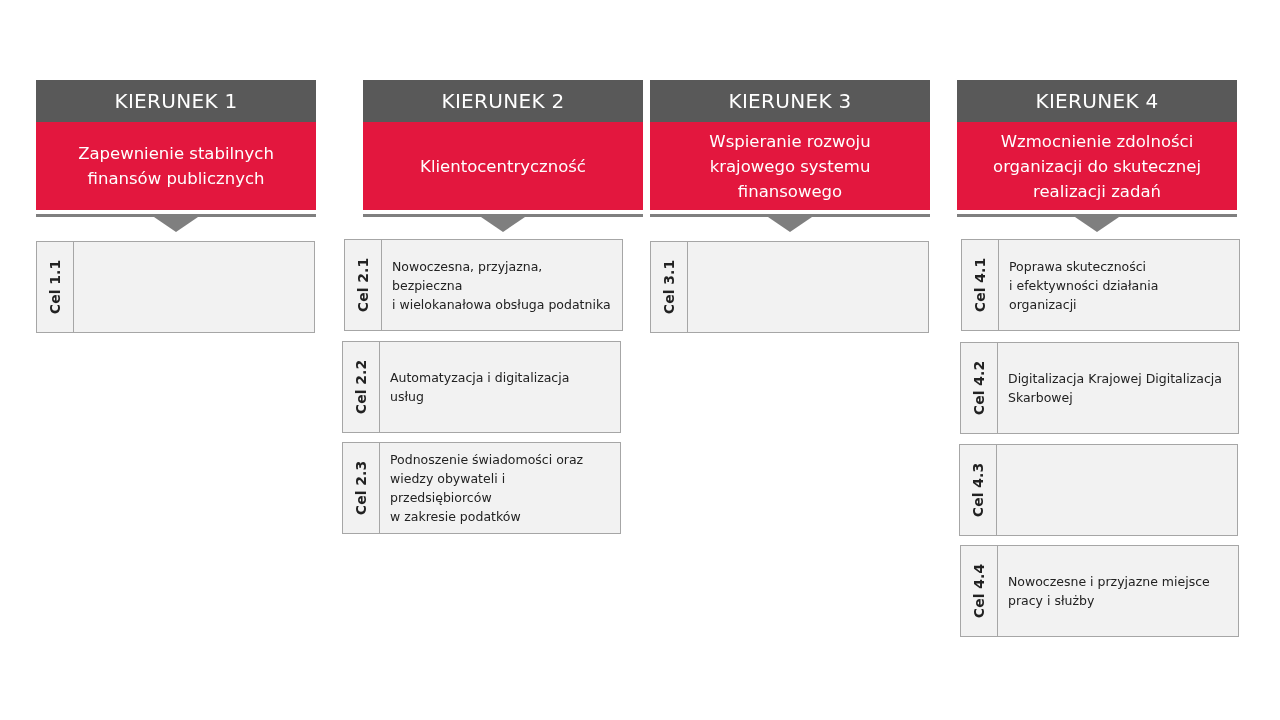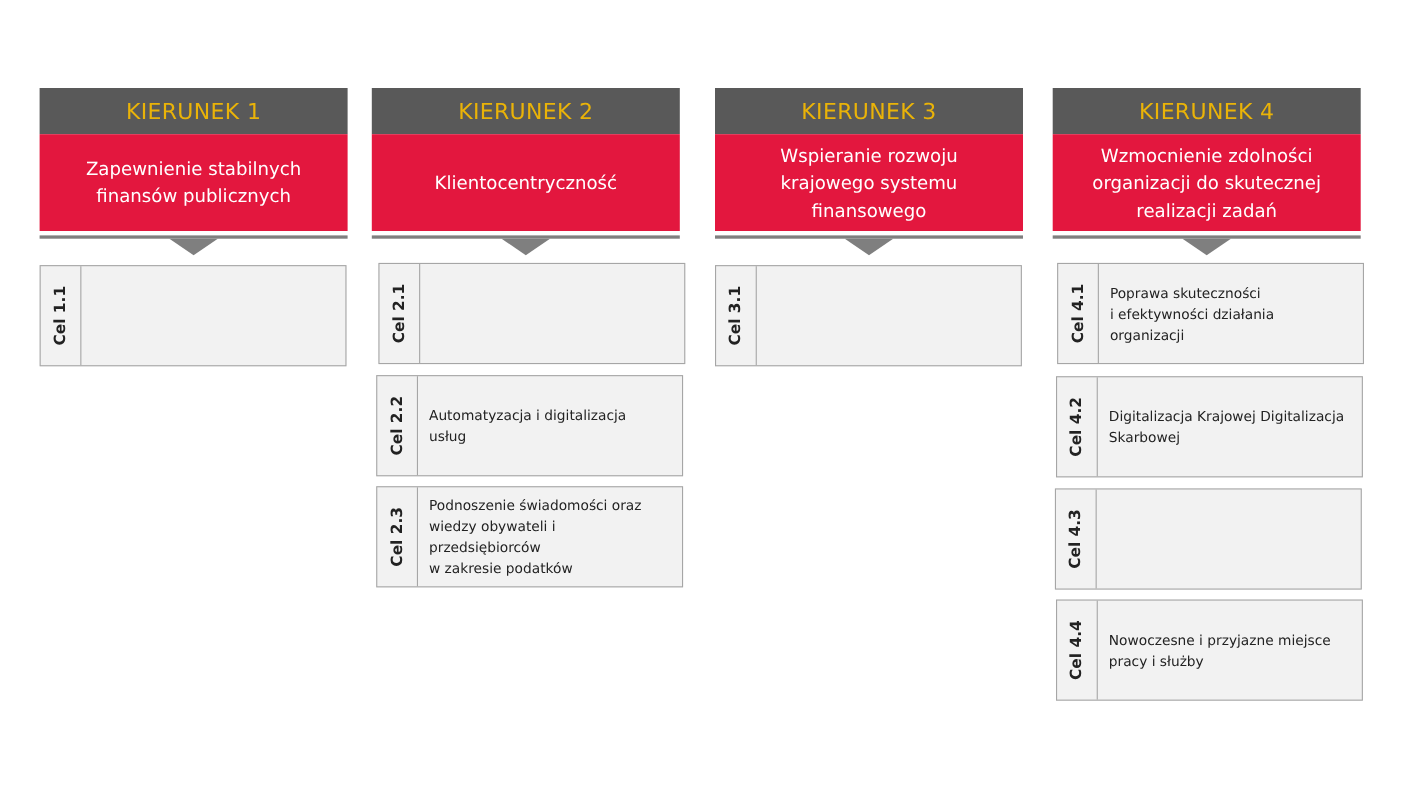--- a/index.html
+++ b/index.html
@@ -2,21 +2,21 @@
 <html><head>
 <meta charset="utf-8">
 <style>
   html, body { margin:0; padding:0; }
   body {
     width:1280px; height:720px; background:#ffffff; position:relative; overflow:hidden;
     font-family:"DejaVu Sans", "Liberation Sans", sans-serif;
   }
   .col { position:absolute; top:80px; width:280px; }
   .head-gray {
-    height:42px; background:#595959; color:#eab308;
+    height:42px; background:#595959; color:#ffffff;
     display:flex; align-items:center; justify-content:center;
     font-size:20px; letter-spacing:0.3px;
   }
   .head-red {
     height:88px; background:#e3173e; color:#ffffff;
     display:flex; align-items:center; justify-content:center; text-align:center;
     font-size:16.5px; line-height:25px; padding:0 10px; box-sizing:border-box;
     white-space:pre-line;
   }
   .underline { height:4px; background:#ffffff; }
@@ -51,31 +51,33 @@
   <div class="underline"></div>
     <div class="underline-bar"></div>
   <div class="arrow"></div>
 </div>
 <div class="goal" style="left:36px; top:241px; width:279px;">
   <div class="goal-label">
       <span>Cel 1.1</span>
     </div>
 </div>
 
-<div class="col" style="left:338px;">
+<div class="col" style="left:363px;">
   <div class="head-gray">KIERUNEK 2</div>
   <div class="head-red">Klientocentryczność</div>
   <div class="underline"></div>
     <div class="underline-bar"></div>
   <div class="arrow"></div>
 </div>
 <div class="goal" style="left:344px; top:239px; width:279px;">
   <div class="goal-label">
       <span>Cel 2.1</span>
     </div>
+  <div class="goal-text">Nowoczesna, przyjazna, bezpieczna
+i wielokanałowa obsługa podatnika</div>
 </div>
 <div class="goal" style="left:342px; top:341px; width:279px;">
   <div class="goal-label">
       <span>Cel 2.2</span>
     </div>
   <div class="goal-text">Automatyzacja  i digitalizacja
 usług</div>
 </div>
 <div class="goal" style="left:342px; top:442px; width:279px;">
   <div class="goal-label">

